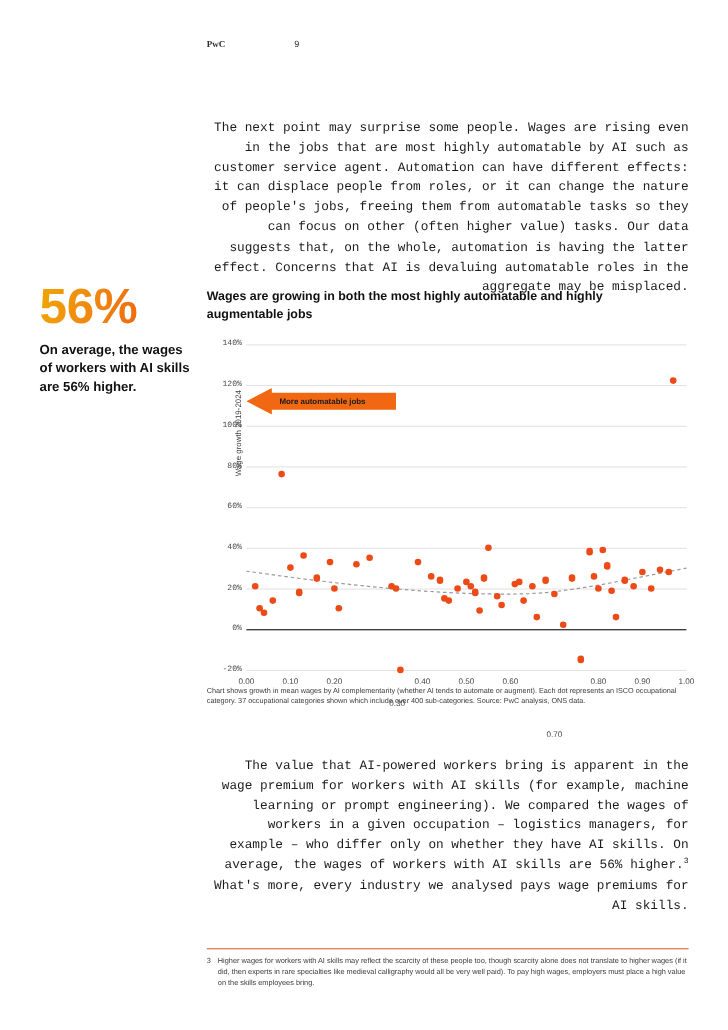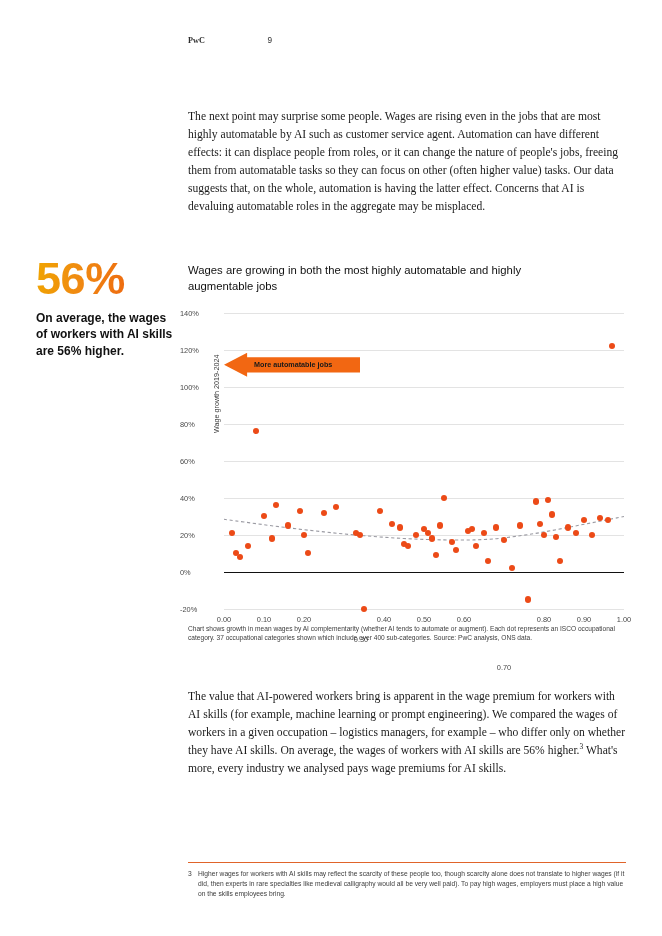--- a/index.html
+++ b/index.html
@@ -25,25 +25,25 @@
   .header-title { flex: 1 1 auto; letter-spacing: .005em; }
   .header-brand { font-weight: 700; width: 62px; font-family: Liberation Serif, serif; }
   .header-pageno { width: 22px; text-align: right; }
 
   
   .body-col {
     position: absolute;
     left: 188px; width: 438px;
   }
   .para {
-    font-family: Liberation Serif, serif;
+    font-family: Liberation Mono, monospace;
     font-size: 11.6px;
     line-height: 18.1px;
     color: #1b1b1b;
-    text-align: left;
+    text-align: right;
   }
   #para-1 { top: 108px; }
   #para-2 { top: 688px; }
   .para sup { font-size: 7.4px; vertical-align: super; line-height: 0; }
 
   
   .stat-callout { position: absolute; left: 36px; top: 258px; width: 140px; }
   .stat-number {
     font-size: 45px;
     font-weight: 700;
@@ -60,21 +60,21 @@
     font-size: 12px;
     font-weight: 700;
     line-height: 16.6px;
     color: #111111;
   }
 
   
   .chart-block { position: absolute; left: 188px; top: 262px; width: 438px; }
   .chart-title {
     font-size: 11.3px;
-    font-weight: 400;
+    font-weight: 700;
     line-height: 16.4px;
     color: #111;
     margin-bottom: 10px;
     width: 400px;
   }
   .chart-area {
     position: relative;
     width: 438px;
     height: 330px;
   }
@@ -88,25 +88,26 @@
     background: #e3e3e3;
   }
   .zeroline {
     position: absolute; left: 0; width: 400px; height: 1.6px;
     background: #111111;
   }
   .ytick {
     position: absolute;
     right: 404px;
     width: 40px;
-    text-align: left;
+    text-align: right;
     font-size: 7.4px;
     color: #4a4a4a;
     transform: translateY(-4px);
     white-space: nowrap;
+    font-family: Liberation Mono, monospace;
   }
   .xtick {
     position: absolute;
     top: 302px;
     width: 40px;
     margin-left: -20px;
     text-align: center;
     font-size: 7.4px;
     color: #4a4a4a;
   }

